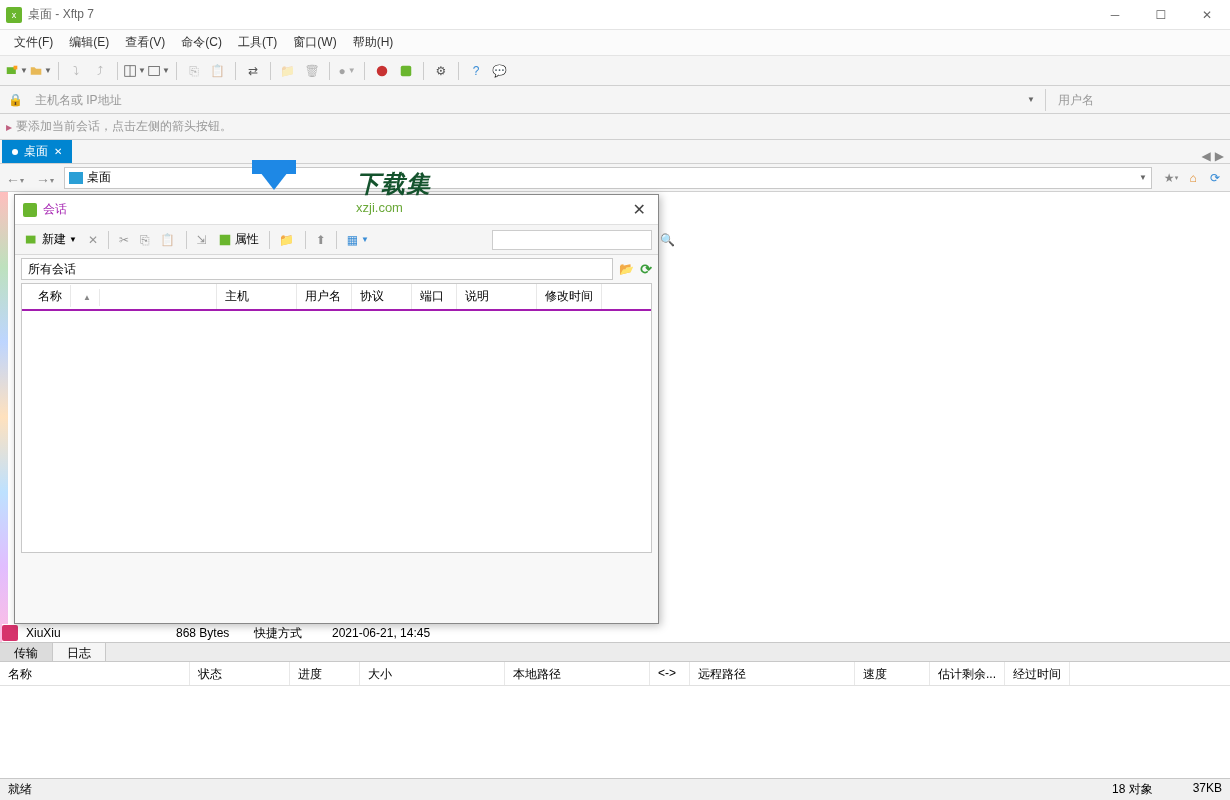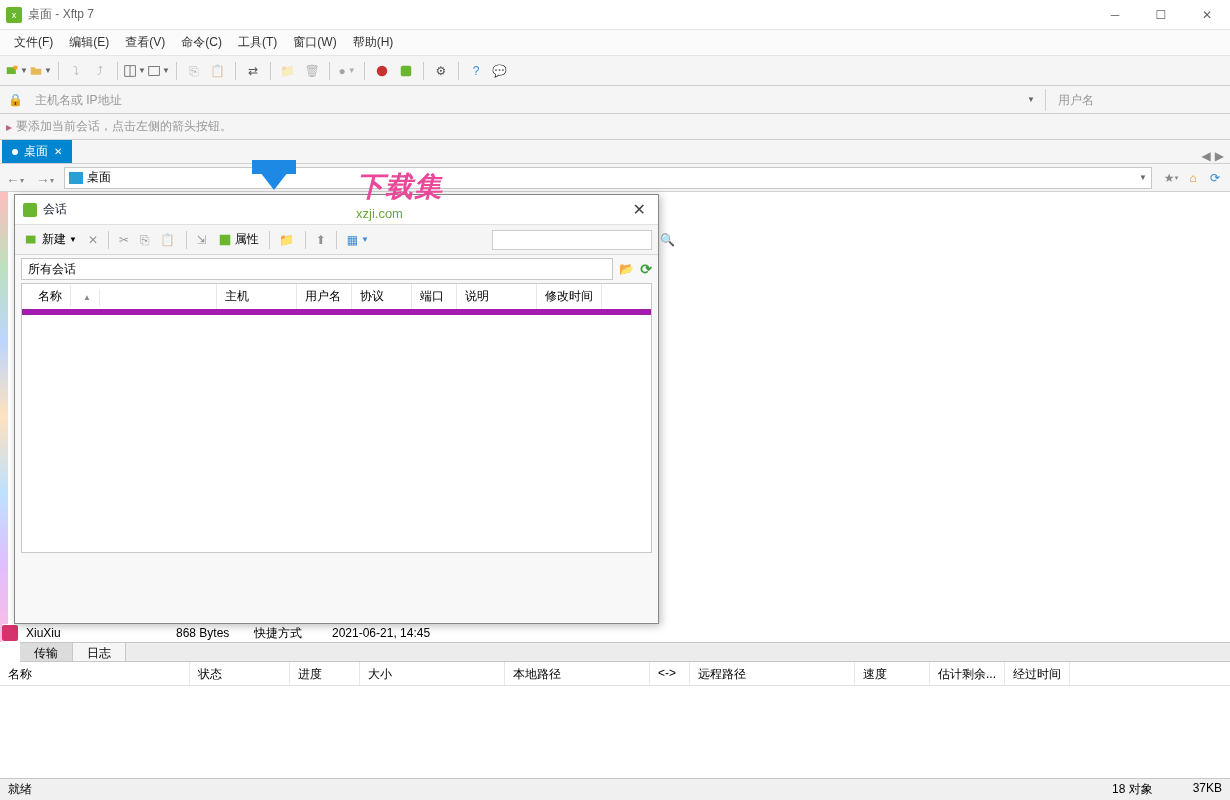--- a/index.html
+++ b/index.html
@@ -38,55 +38,55 @@
 .navpath .endicons span { width:18px; height:18px; display:flex; align-items:center; justify-content:center; }
 .mainarea { position:absolute; top:192px; left:0; right:0; bottom:158px; background:#fff; overflow:hidden; }
 .sidecolor { position:absolute; left:0; top:0; width:8px; bottom:0; background:linear-gradient(#f44,#4a4,#48f,#fa4,#4af,#a4f,#f4a); opacity:.35; }
 .filerow { position:absolute; left:2px; bottom:0; right:0; height:18px; display:flex; align-items:center; background:#fff; }
 .filerow .ico { width:16px; height:16px; background:#d6336c; border-radius:2px; margin-right:4px; }
 .filerow span { padding:0 4px; }
 .fr-name { width:150px; }
 .fr-size { width:78px; }
 .fr-type { width:78px; }
 .fr-date { }
-.transferbar { position:absolute; left:0; right:0; bottom:138px; height:20px; background:#ececec; display:flex; border-top:1px solid #c8c8c8; border-bottom:1px solid #c8c8c8;margin-left:20px; }
+.transferbar { position:absolute; left:0; right:0; bottom:138px; height:20px; background:#ececec; display:flex; border-top:1px solid #c8c8c8; border-bottom:1px solid #c8c8c8; }
 .transferbar .ttab { padding:2px 14px; border-right:1px solid #c8c8c8; background:#dcdcdc; }
 .transferbar .ttab.active { background:#f5f5f5; }
 .transcols { position:absolute; left:0; right:0; bottom:114px; height:24px; background:#fff; display:flex; border-bottom:1px solid #e0e0e0; }
 .transcols span { padding:4px 8px; border-right:1px solid #e8e8e8; }
 .statusbar { position:absolute; left:0; right:0; bottom:0; height:22px; background:#f0f0f0; border-top:1px solid #c8c8c8; display:flex; align-items:center; padding:0 8px; }
 .statusbar .sright { margin-left:auto; display:flex; gap:40px; }
 
 .dialog { position:absolute; left:14px; top:194px; width:645px; height:430px; background:#f8f8f8; border:1px solid #888; box-shadow:2px 2px 8px rgba(0,0,0,.25); }
 .dlg-title { height:30px; background:#fff; display:flex; align-items:center; padding:0 8px; border-bottom:1px solid #e0e0e0; }
 .dlg-title .app-icon { width:14px; height:14px; background:#6ab62e; border-radius:2px; margin-right:6px; }
-.dlg-title .txt { flex:1; color:#0f172a; }
+.dlg-title .txt { flex:1; color:#a21caf; }
 .dlg-title .close { font-size:16px; color:#444; cursor:pointer; padding:0 4px; }
 .dlg-tb { height:30px; background:#f5f5f5; display:flex; align-items:center; padding:0 6px; gap:3px; border-bottom:1px solid #d8d8d8; }
 .dlg-tb .btn { height:22px; display:flex; align-items:center; padding:0 4px; gap:3px; }
 .dlg-tb .sep { width:1px; height:18px; background:#ccc; margin:0 3px; }
 .dlg-tb .search { margin-left:auto; width:160px; height:20px; border:1px solid #ccc; background:#fff; display:flex; align-items:center; }
 .dlg-tb .search input { flex:1; border:none; outline:none; padding:0 4px; background:transparent; }
 .dlg-tb .search .sicon { padding:0 4px; color:#999; }
 .dlg-path { height:28px; display:flex; align-items:center; padding:0 6px; gap:6px; }
 .dlg-path input { flex:1; height:22px; border:1px solid #c8c8c8; padding:0 6px; background:#fff; }
 .dlg-path .ficon { color:#aaa; }
 .dlg-path .refresh { color:#3a9d3a; font-size:14px; font-weight:bold; }
 .dlg-list { margin:0 6px; border:1px solid #c8c8c8; background:#fff; height:270px; }
-.dlg-list .cols { display:flex; border-bottom:6px solid #a21caf; background:#fff; }
+.dlg-list .cols { display:flex; border-bottom:2px solid #a21caf; background:#fff; }
 .dlg-list .cols span { padding:4px 8px; border-right:1px solid #e8e8e8; font-size:12px; }
 .dlg-list .cols .sortarr { font-size:8px; margin-left:4px; color:#888; }
 .dlg-bottom { position:absolute; left:0; right:0; bottom:0; height:40px; display:flex; align-items:center; padding:0 10px; gap:10px; }
 .dlg-bottom label { display:flex; align-items:center; gap:4px; }
 .dlg-bottom .btns { margin-left:auto; display:flex; gap:8px; }
 .dlg-bottom button { width:94px; height:26px; border:1px solid #adadad; background:#f0f0f0; cursor:pointer; }
 .dlg-bottom button:disabled { color:#999; background:#e8e8e8; }
 
 .watermark { position:absolute; left:310px; top:168px; pointer-events:none; z-index:50; }
-.watermark .big { font-size:28px; font-weight:bold; color:#ec4899; font-style:italic; letter-spacing:1px; }
+.watermark .big { font-size:24px; font-weight:bold; color:#14532d; font-style:italic; letter-spacing:1px; }
 .watermark .small { font-size:13px; color:#6aa838; font-weight:normal; }
 .watermark .arrow { position:absolute; left:-50px; top:4px; width:0; height:0; border-left:14px solid transparent; border-right:14px solid transparent; border-top:18px solid #1e88e5; }
 .watermark .arrow::before { content:""; position:absolute; left:-22px; top:-30px; width:44px; height:14px; background:#1e88e5; }
 svg { width:14px; height:14px; }
 </style>
 </head>
 <body>
 
 <div class="titlebar">
   <div class="app-icon">x</div>

